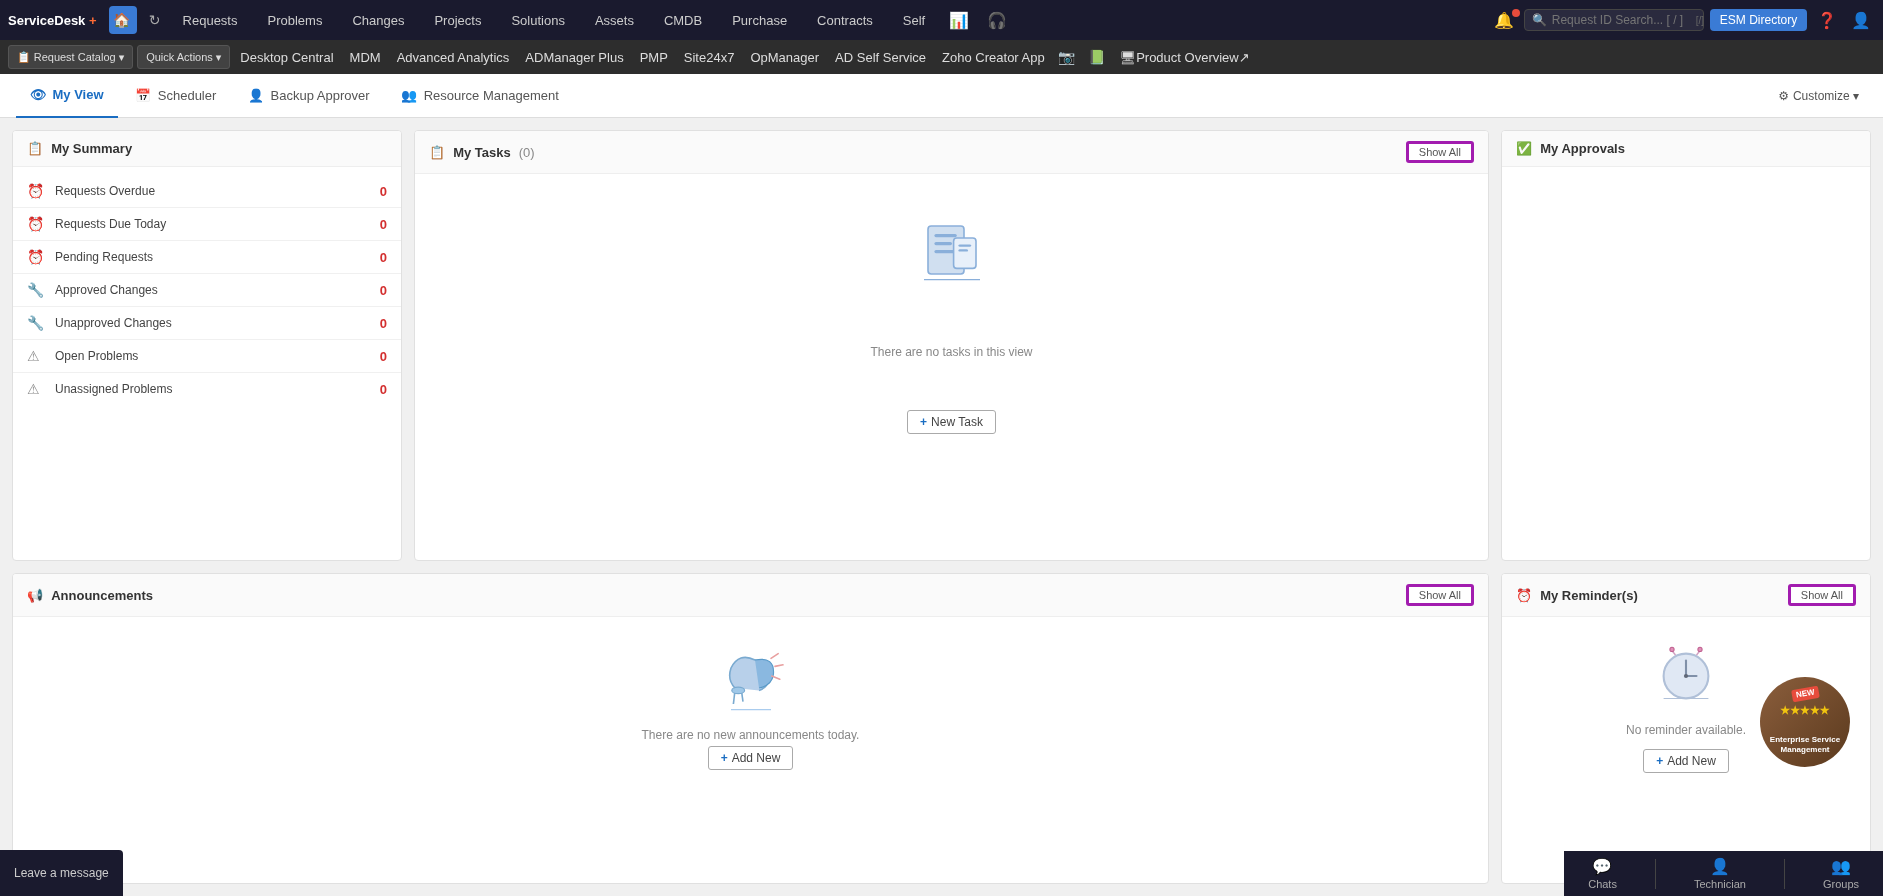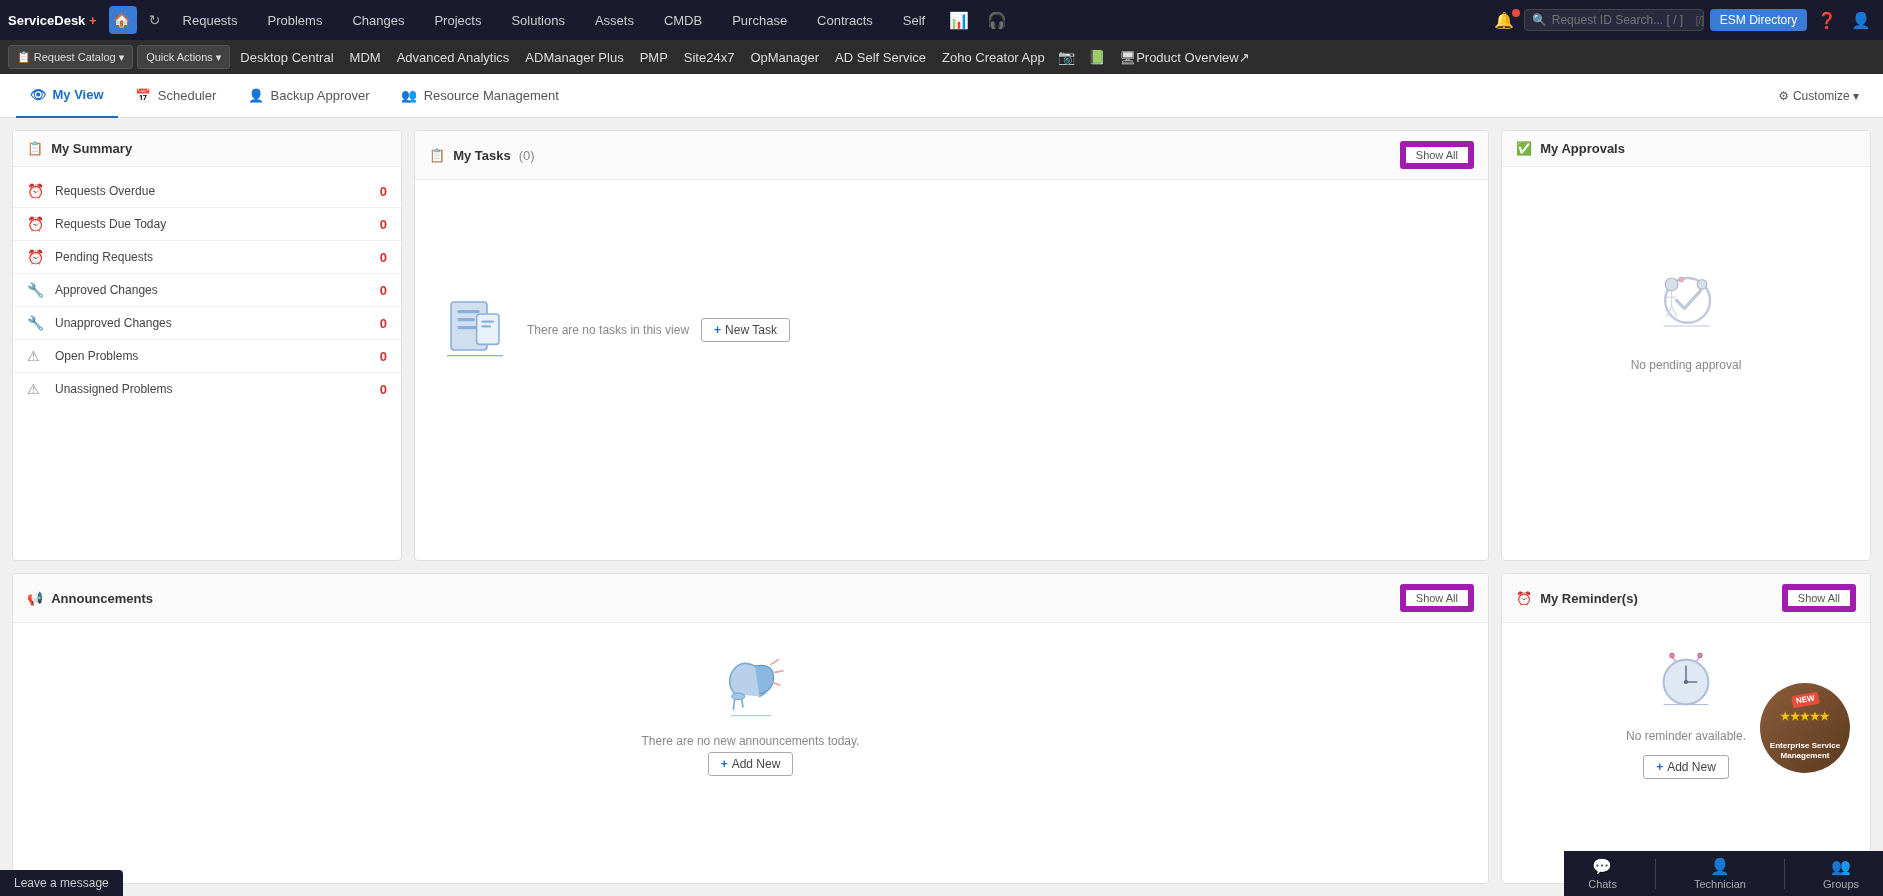--- a/index.html
+++ b/index.html
@@ -213,21 +213,21 @@
     .panel-title {
       font-size: 13px;
       font-weight: bold;
       color: #333;
       display: flex;
       align-items: center;
       gap: 8px;
     }
     .show-all-btn {
       background: #fff;
-      border: 6px solid #a21caf;
+      border: 3px solid #a21caf;
       color: #555;
       padding: 2px 10px;
       border-radius: 3px;
       cursor: pointer;
       font-size: 11px;
     }
 
     
     .summary-list { padding: 8px 0; }
     .summary-row {
@@ -243,23 +243,23 @@
     .summary-label { flex: 1; }
     .summary-count {
       color: #d32f2f;
       font-weight: bold;
       font-size: 13px;
     }
 
     
     .empty-state {
       display: flex;
-      flex-direction: row;
-      align-items: center;
-      justify-content: flex-start;
+      flex-direction: column;
+      align-items: center;
+      justify-content: space-between;
       padding: 40px 20px;
       color: #888;
       font-size: 12px;
       gap: 12px;
       flex: 1;
       min-height: 200px;
     }
     .empty-msg { color: #888; font-size: 12px; }
 
     
@@ -357,21 +357,21 @@
     .remind-svg { width: 70px; height: 70px; }
     .approval-svg { width: 80px; height: 80px; }
 
     
     .leave-message {
       position: fixed;
       bottom: 0;
       left: 0;
       background: #1a1a2e;
       color: #ccc;
-      padding: 6px 14px;
+      padding: 16px 14px;
       font-size: 12px;
       border-top-right-radius: 4px;
     }
 
     
     .bottom-action-bar {
       position: fixed;
       bottom: 0;
       right: 0;
       background: #1a1a2e;
@@ -578,35 +578,20 @@
     </div>
   </div>
 
   <div class="panel" style="grid-row:1;">
     <div class="panel-header">
       <div class="panel-title">
         <span>✅</span>
         <span>My Approvals</span>
       </div>
     </div>
-    <div class="approvals-body">
-      <svg class="approval-svg" viewBox="0 0 100 100">
-        <circle cx="52" cy="48" r="28" fill="none" stroke="#c0c8d8" stroke-width="3"></circle>
-        <polyline points="38,48 48,58 68,36" fill="none" stroke="#c0c8d8" stroke-width="4" stroke-linecap="round" stroke-linejoin="round"></polyline>
-        <circle cx="32" cy="28" r="8" fill="#d8e0ea" stroke="#b0bac8" stroke-width="1.5"></circle>
-        <line x1="32" y1="36" x2="32" y2="55" stroke="#d0d8e4" stroke-width="1.5"></line>
-        <line x1="32" y1="55" x2="26" y2="68" stroke="#d0d8e4" stroke-width="1.5"></line>
-        <line x1="32" y1="55" x2="38" y2="68" stroke="#d0d8e4" stroke-width="1.5"></line>
-        <line x1="26" y1="44" x2="38" y2="44" stroke="#d0d8e4" stroke-width="1.5"></line>
-        <circle cx="70" cy="28" r="6" fill="#d8e0ea" stroke="#b0bac8" stroke-width="1.5"></circle>
-        <line x1="22" y1="80" x2="80" y2="80" stroke="#c0c8d8" stroke-width="1.5"></line>
-        <circle cx="44" cy="22" r="3" fill="#e8b4c0" stroke="#d090a0" stroke-width="1"></circle>
-      </svg>
-      <span style="color:#888;font-size:12px;">No pending approval</span>
-    </div>
   </div>
 
   <div class="panel bottom-row">
     <div class="panel-header">
       <div class="panel-title">
         <span>📢</span>
         <span>Announcements</span>
       </div>
       <button class="show-all-btn">Show All</button>
     </div>

